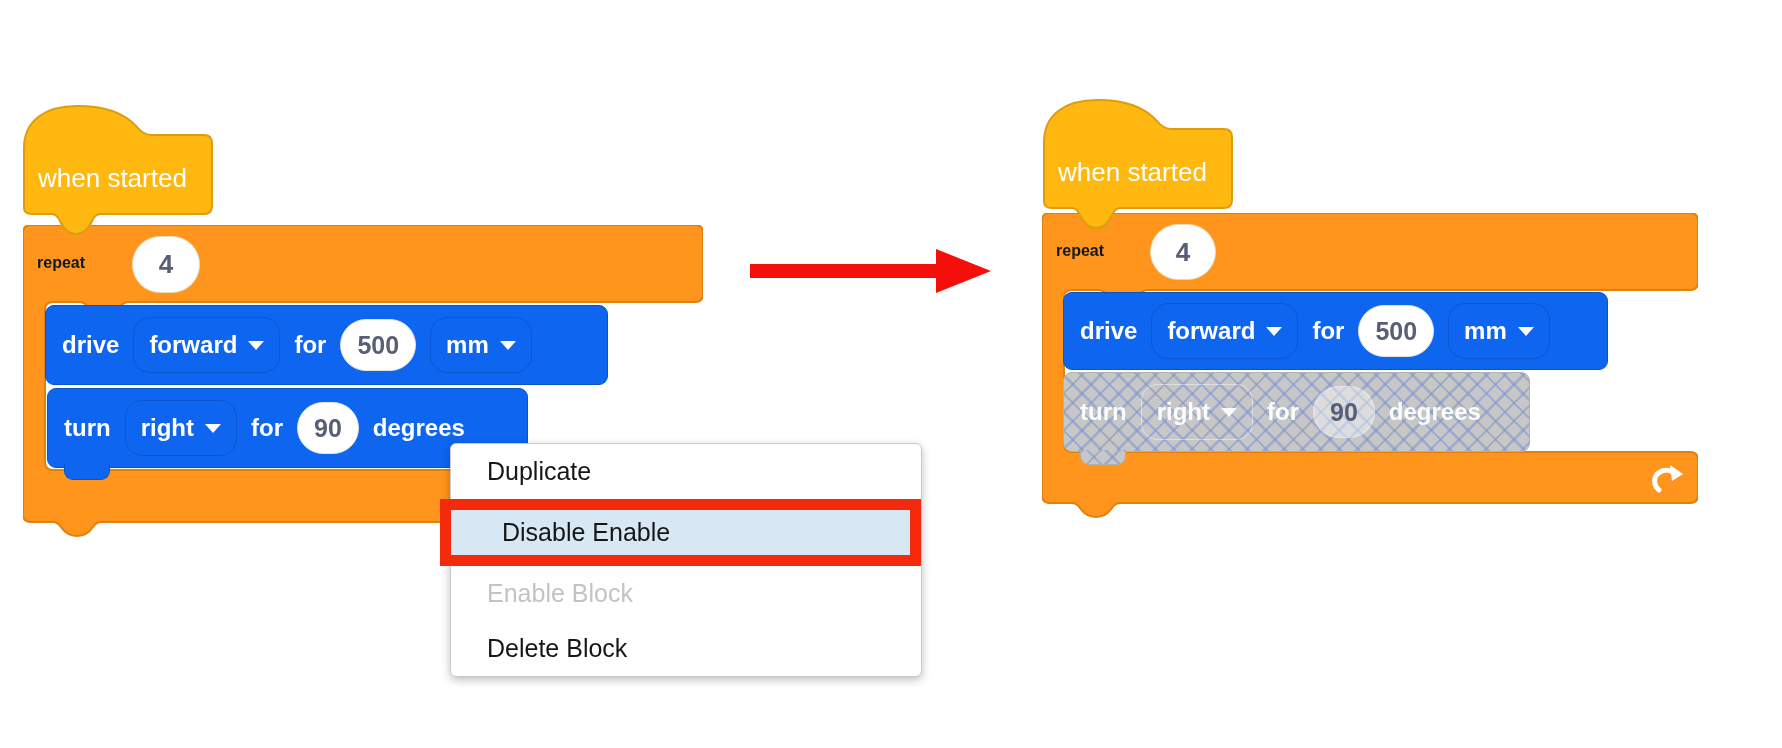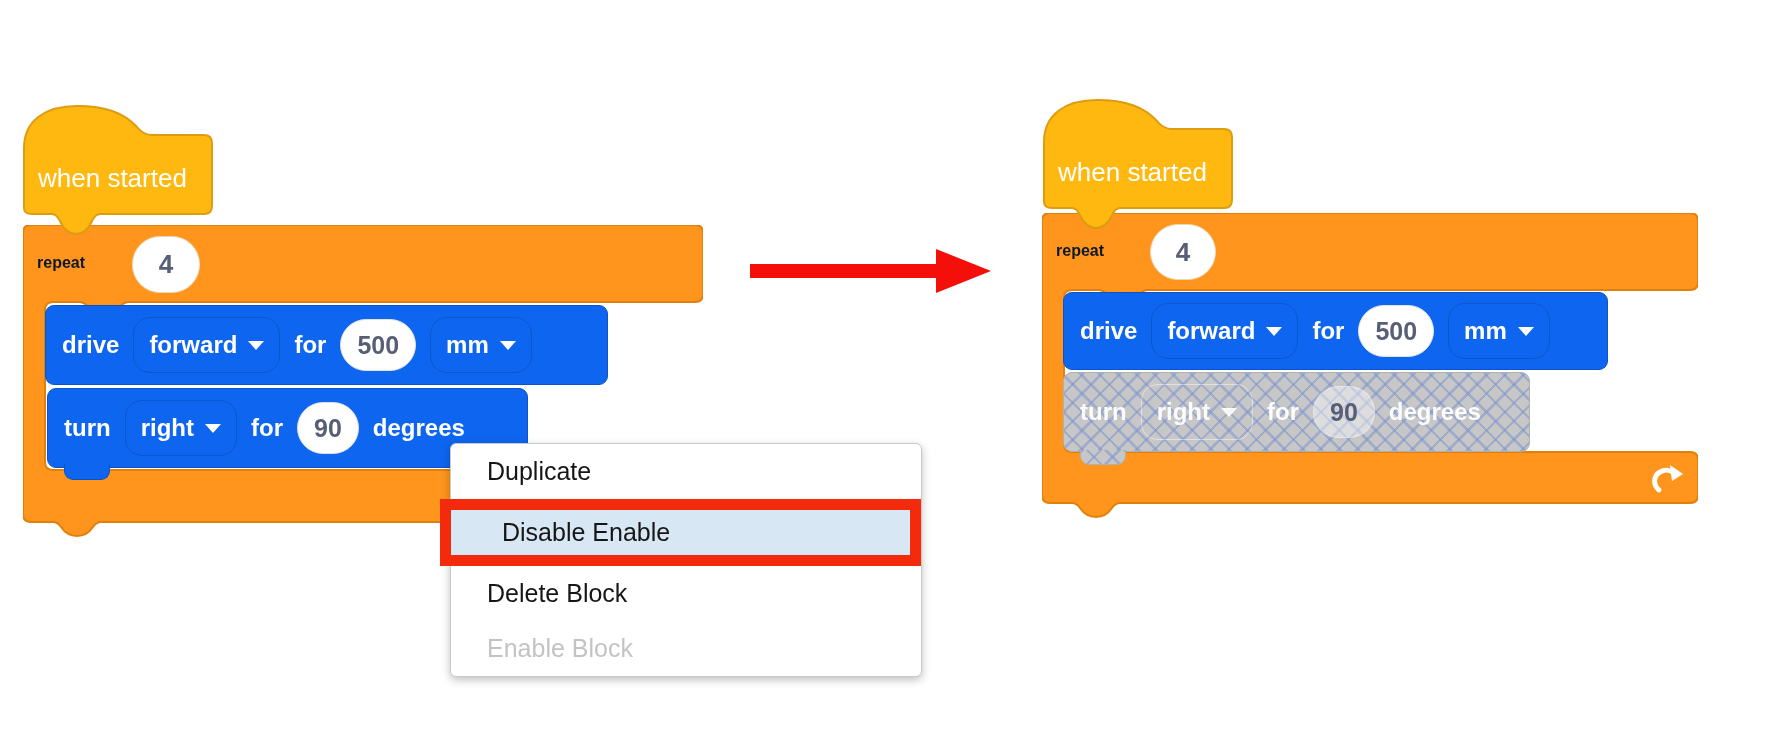--- a/index.html
+++ b/index.html
@@ -127,22 +127,22 @@
 <svg class="abs" style="left:653px;top:479px;z-index:5;" width="34" height="30" viewBox="0 0 34 30">
   <path d="M9 26 C3 21 3 12 10 8 C15 5 21 6 25 10" fill="none" stroke="#ffffff" stroke-width="5" stroke-linecap="round"></path>
   <polygon points="20,1 33,10 22,17" fill="#ffffff"></polygon>
 </svg>
 
 <div class="menu">
   <div class="menu-item">Duplicate</div>
   <div class="menu-item-highlight-wrap">
     <div class="menu-item">Disable Enable</div>
   </div>
+  <div class="menu-item disabled">Enable Block</div>
   <div class="menu-item">Delete Block</div>
-  <div class="menu-item disabled">Enable Block</div>
 </div>
 
 <div class="red-arrow">
   <div class="shaft"></div>
     <div class="head"></div>
 </div>
 
 <svg class="abs" style="left:1042px;top:213px;" width="656" height="305" viewBox="0 0 656 305">
   <path d="M8,0 L648,0 C653,0 656,3 656,8 L656,69 C656,74 653,77 648,77 L106,77 C101,77 99,79 97,82 C93,88 87,91 81,91 C75,91 69,88 65,82 C63,79 61,77 56,77 L30,77 C25,77 22,80 22,85 L22,231 C22,236 25,239 30,239 L648,239 C653,239 656,242 656,247 L656,282 C656,287 653,290 648,290 L78,290 C74,290 72,292 70,295 C66,301 60,304 54,304 C48,304 42,301 38,295 C36,292 34,290 30,290 L8,290 C3,290 0,287 0,282 L0,8 C0,3 3,0 8,0 Z" fill="#FF951C" stroke="#E0800E" stroke-width="2"></path>
 </svg>

